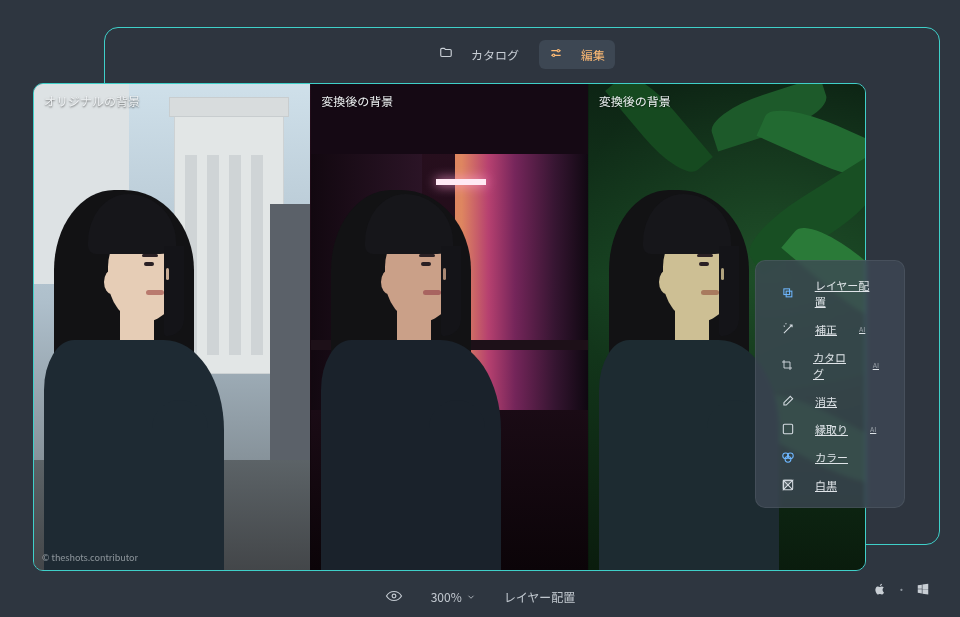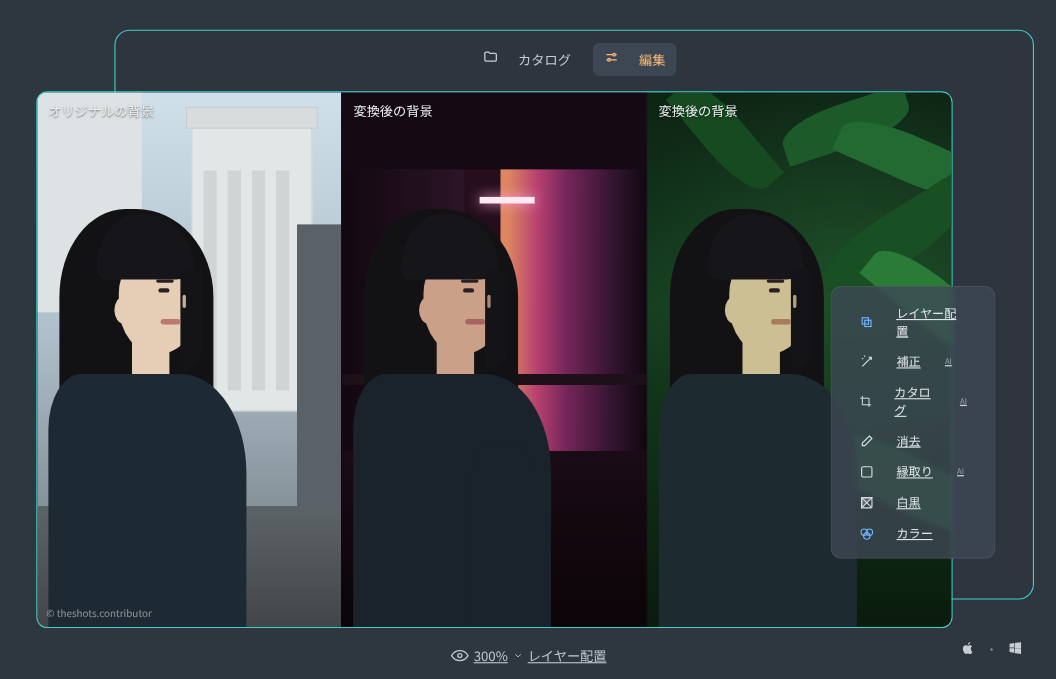--- a/index.html
+++ b/index.html
@@ -177,21 +177,21 @@
     cursor:pointer;
     text-decoration:underline;
   }
   .tool-item .ico { width:14px; height:14px; display:flex; align-items:center; justify-content:center; }
   .tool-item sup { font-size:7px; color:#9aa1a9; margin-left:2px; }
 
   
   .bottom-bar {
     position:absolute; left:0; right:0; bottom:12px;
     display:flex; align-items:center; justify-content:center;
-    gap:4px; color:#c0c7ce; font-size:12px;text-decoration:underline;
+    gap:28px; color:#c0c7ce; font-size:12px;
   }
   .bottom-bar .eye-ico { width:18px; height:18px; }
   .bottom-bar .zoom { display:flex; align-items:center; gap:4px; cursor:pointer; }
   .bottom-bar .action { cursor:pointer; }
   .platforms { position:absolute; right:30px; bottom:16px; display:flex; gap:10px; color:#c8ced4; }
   .platforms .pico { width:14px; height:14px; }
 
 </style>
 </head>
 <body>
@@ -344,37 +344,37 @@
         <span class="ico">
           <svg viewBox="0 0 24 24" fill="none" stroke="#d7dde3" stroke-width="1.8">
             <rect x="4" y="4" width="16" height="16" rx="2"></rect>
           </svg>
         </span>
         <span>縁取り</span>
         <sup>AI</sup>
       </div>
       <div class="tool-item">
         <span class="ico">
+          <svg viewBox="0 0 24 24" fill="none" stroke="#6fb7ff" stroke-width="1.8">
+            <circle cx="8" cy="10" r="5"></circle>
+            <circle cx="16" cy="10" r="5"></circle>
+            <circle cx="12" cy="16" r="5"></circle>
+          </svg>
+        </span>
+        <span>カラー</span>
+      </div>
+      <div class="tool-item">
+        <span class="ico">
           <svg viewBox="0 0 24 24" stroke="#d7dde3" stroke-width="1.8" fill="none">
             <rect x="4" y="4" width="16" height="16" rx="2"></rect>
             <path d="M4 4l16 16"></path>
             <path d="M4 20V4h16z" fill="#d7dde3" fill-opacity="0.25"></path>
           </svg>
         </span>
         <span>白黒</span>
-      </div>
-      <div class="tool-item">
-        <span class="ico">
-          <svg viewBox="0 0 24 24" fill="none" stroke="#6fb7ff" stroke-width="1.8">
-            <circle cx="8" cy="10" r="5"></circle>
-            <circle cx="16" cy="10" r="5"></circle>
-            <circle cx="12" cy="16" r="5"></circle>
-          </svg>
-        </span>
-        <span>カラー</span>
       </div>
     </div>
 </div>
 
 <div class="bottom-bar">
   <span class="eye-ico">
     <svg viewBox="0 0 24 24" fill="none" stroke="currentColor" stroke-width="1.6">
         <path d="M2 12s3.5-6 10-6 10 6 10 6-3.5 6-10 6S2 12 2 12z"></path>
         <circle cx="12" cy="12" r="2.5"></circle>
       </svg>

